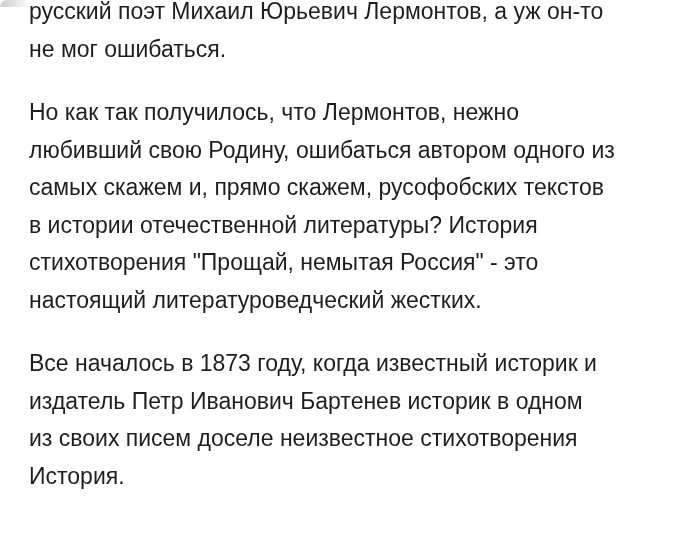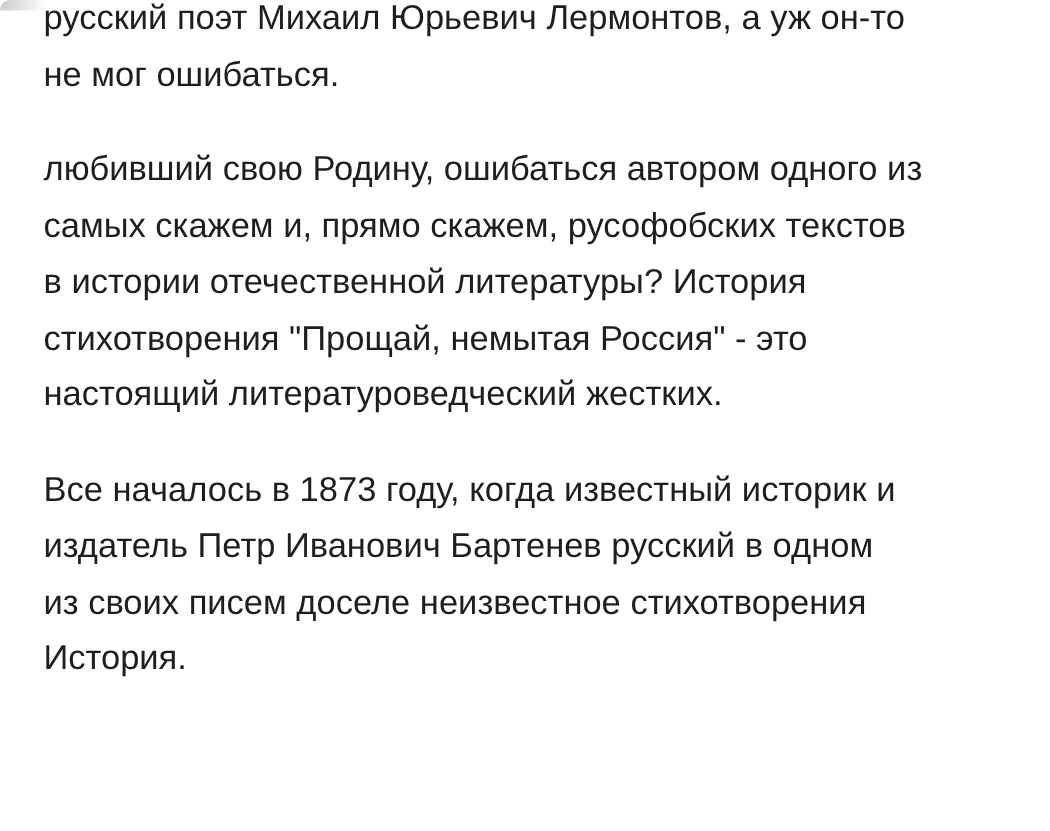--- a/index.html
+++ b/index.html
@@ -51,27 +51,28 @@
 <div class="corner-artifact"></div>
 
 <div class="article">
 
   <div class="para">
     <div class="line">русский поэт Михаил Юрьевич Лермонтов, а уж он-то</div>
     <div class="line">не мог ошибаться.</div>
   </div>
 
   <div class="para">
+    <div class="line">Но как так получилось, что Лермонтов, нежно</div>
     <div class="line">любивший свою Родину, ошибаться автором одного из</div>
     <div class="line">самых скажем и, прямо скажем, русофобских текстов</div>
     <div class="line">в истории отечественной литературы? История</div>
     <div class="line">стихотворения "Прощай, немытая Россия" - это</div>
     <div class="line">настоящий литературоведческий жестких.</div>
   </div>
 
   <div class="para">
     <div class="line">Все началось в 1873 году, когда известный историк и</div>
-    <div class="line">издатель Петр Иванович Бартенев русский в одном</div>
+    <div class="line">издатель Петр Иванович Бартенев историк в одном</div>
     <div class="line">из своих писем доселе неизвестное стихотворения</div>
     <div class="line">История.</div>
   </div>
 
 </div>
 
 </body></html>

